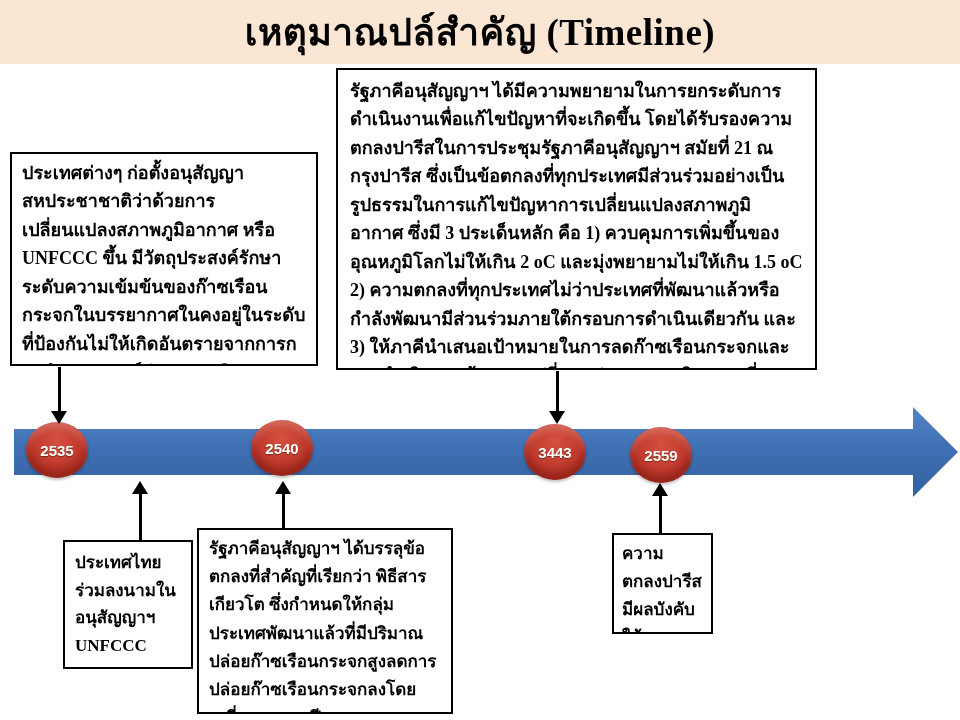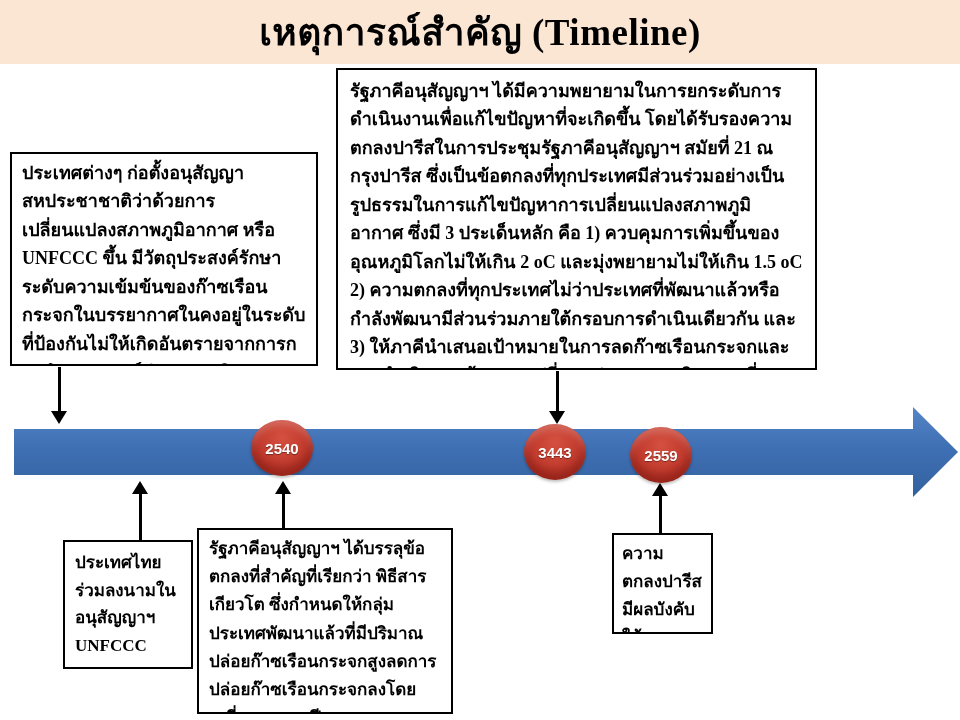--- a/index.html
+++ b/index.html
@@ -59,30 +59,31 @@
   #conn-2540{left:275px;top:481px;height:47px;}
   #conn-2558{left:549px;top:371px;height:53px;}
   #conn-2559{left:652px;top:483px;height:50px;}
 </style>
 </head>
 <body>
 
 <div id="slide">
 
   <div class="header-band"></div>
-  <div class="slide-title">เหตุการณ์สำคัญ (Timeline)</div>
+  <div class="slide-title">เหตุมาณปล์สำคัญ (Timeline)</div>
 
   <div class="textbox" id="box-unfccc">ประเทศต่างๆ ก่อตั้งอนุสัญญาสหประชาชาติว่าด้วยการเปลี่ยนแปลงสภาพภูมิอากาศ หรือ UNFCCC ขึ้น มีวัตถุประสงค์รักษาระดับความเข้มข้นของก๊าซเรือนกระจกในบรรยากาศในคงอยู่ในระดับที่ป้องกันไม่ให้เกิดอันตรายจากการกระทำของมนุษย์ต่อระบบภูมิอากาศ</div>
   <div class="textbox" id="box-paris">รัฐภาคีอนุสัญญาฯ ได้มีความพยายามในการยกระดับการดำเนินงานเพื่อแก้ไขปัญหาที่จะเกิดขึ้น โดยได้รับรองความตกลงปารีสในการประชุมรัฐภาคีอนุสัญญาฯ สมัยที่ 21 ณ กรุงปารีส ซึ่งเป็นข้อตกลงที่ทุกประเทศมีส่วนร่วมอย่างเป็นรูปธรรมในการแก้ไขปัญหาการเปลี่ยนแปลงสภาพภูมิอากาศ ซึ่งมี 3 ประเด็นหลัก คือ 1) ควบคุมการเพิ่มขึ้นของอุณหภูมิโลกไม่ให้เกิน 2 oC และมุ่งพยายามไม่ให้เกิน 1.5 oC 2) ความตกลงที่ทุกประเทศไม่ว่าประเทศที่พัฒนาแล้วหรือกำลังพัฒนามีส่วนร่วมภายใต้กรอบการดำเนินเดียวกัน และ 3) ให้ภาคีนำเสนอเป้าหมายในการลดก๊าซเรือนกระจกและการดำเนินงานด้านการเปลี่ยนแปลงสภาพภูมิอากาศที่เหมาะสมและเป็นไปตามศักยภาพของแต่ละประเทศ</div>
   <div class="textbox" id="box-thailand">ประเทศไทยร่วมลงนามในอนุสัญญาฯ UNFCCC</div>
   <div class="textbox" id="box-kyoto">รัฐภาคีอนุสัญญาฯ ได้บรรลุข้อตกลงที่สำคัญที่เรียกว่า พิธีสารเกียวโต ซึ่งกำหนดให้กลุ่มประเทศพัฒนาแล้วที่มีปริมาณปล่อยก๊าซเรือนกระจกสูงลดการปล่อยก๊าซเรือนกระจกลงโดยเฉลี่ย 5% จากปี พ.ศ. 2533</div>
   <div class="textbox" id="box-inforce">ความตกลงปารีสมีผลบังคับใช้</div>
 
   <div class="timeline-arrow"></div>
 
+  <div class="year-marker" id="marker-2535">2535</div>
   <div class="year-marker" id="marker-2540">2540</div>
   <div class="year-marker" id="marker-2558">3443</div>
   <div class="year-marker" id="marker-2559">2559</div>
 
   <div class="connector down" id="conn-2535">
     <div class="shaft"></div>
     <div class="head"></div>
   </div>
   <div class="connector up" id="conn-2537">
     <div class="shaft"></div>

